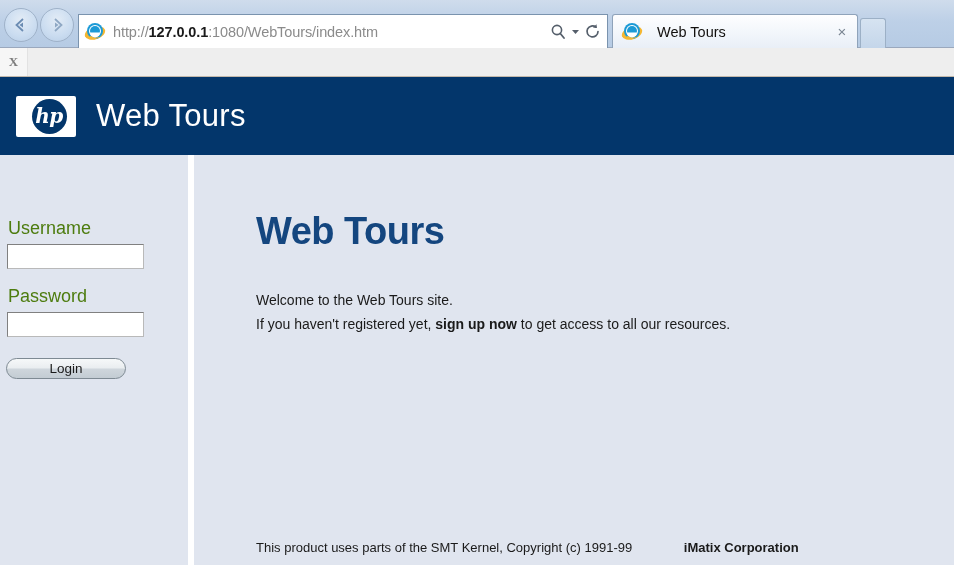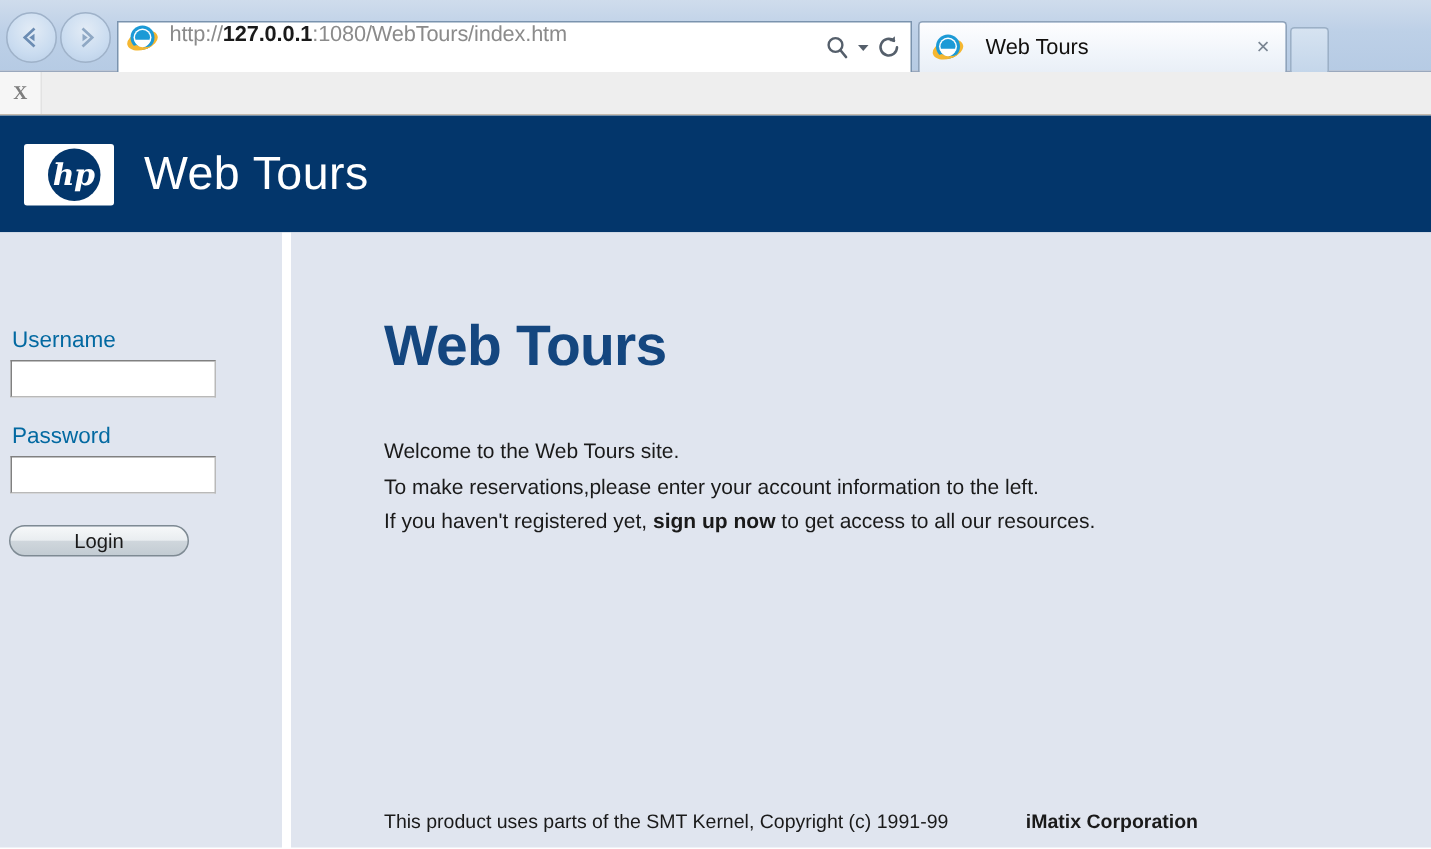--- a/index.html
+++ b/index.html
@@ -44,20 +44,21 @@
   .address-bar {
     position: absolute;
     left: 78px;
     top: 14px;
     width: 530px;
     height: 34px;
     background: #ffffff;
     border: 1px solid #7a93ae;
     border-bottom: none;
     display: flex;
+    align-items: center;
     padding: 0 4px 0 5px;
   }
   .ie-logo {
     width: 22px; height: 22px;
     flex: 0 0 22px;
     margin-right: 7px;
     position: relative;
   }
   .url-text {
     flex: 1 1 auto;
@@ -214,22 +215,22 @@
   }
   .main-panel {
     flex: 1 1 auto;
     background: #e0e5ef;
     position: relative;
     padding: 0 0 0 62px;
   }
 
   
   .field-label {
-    font-size: 15px;
-    color: #0369a1;
+    font-size: 18px;
+    color: #4d7c0f;
     margin-left: 8px;
     margin-bottom: 5px;
   }
   .text-input {
     display: block;
     width: 137px;
     height: 25px;
     margin: 0 0 17px 7px;
     background: #ffffff;
     border: 1px solid #808080;
@@ -375,21 +376,20 @@
       <div class="login-btn">Login</div>
     </div>
 
     <div class="gutter"></div>
 
     <div class="main-panel">
       <div class="main-title">Web Tours</div>
 
       <div class="main-body">
         <div>Welcome to the Web Tours site.</div>
-        <div>To make reservations,please enter your account information to the left.</div>
         <div><span>If you haven't registered yet, </span><b>sign up now</b><span> to get access to all our resources.</span></div>
       </div>
 
       <div class="footer-note"><span>This product uses parts of the SMT Kernel, Copyright (c) 1991-99 </span><b>iMatix Corporation</b></div>
     </div>
 
   </div>
 </div>
 
 </body></html>

